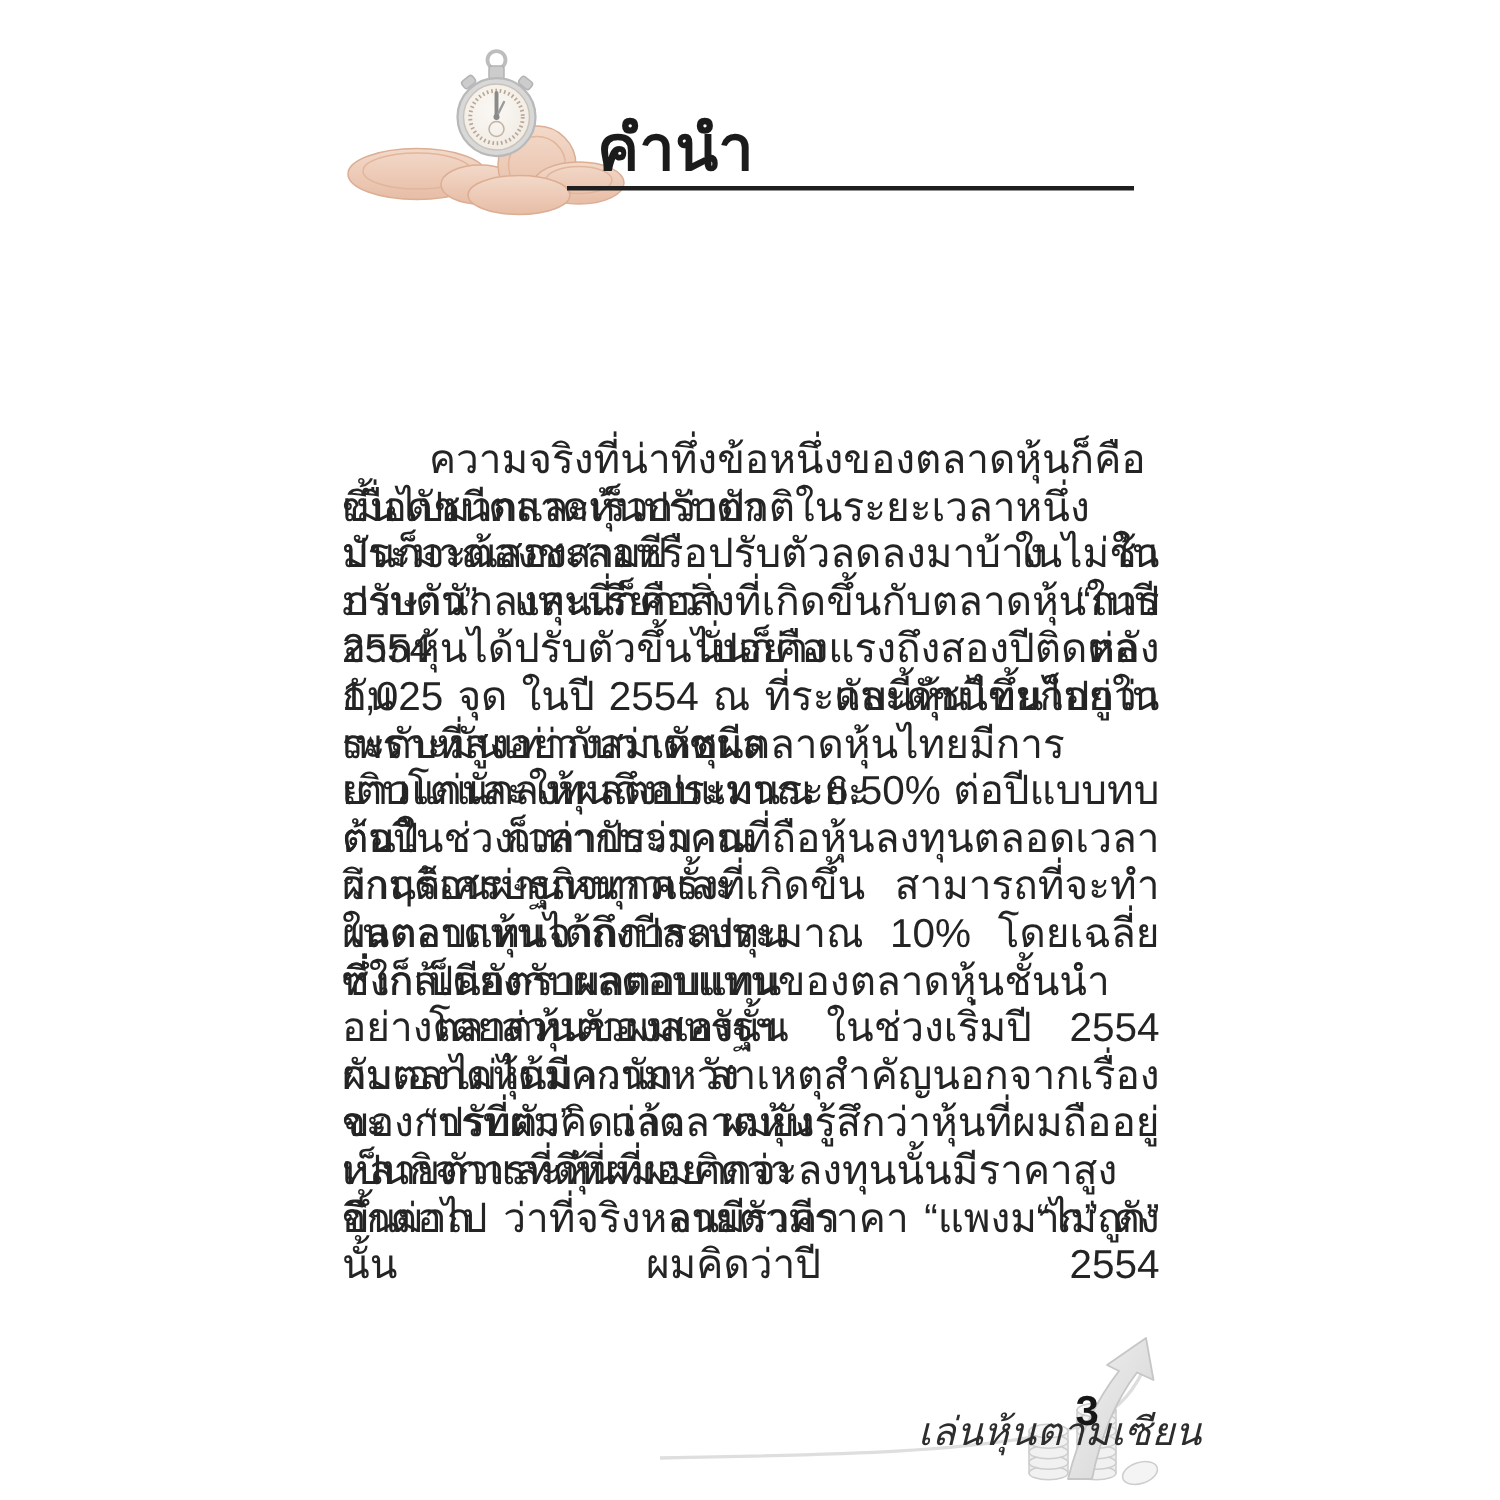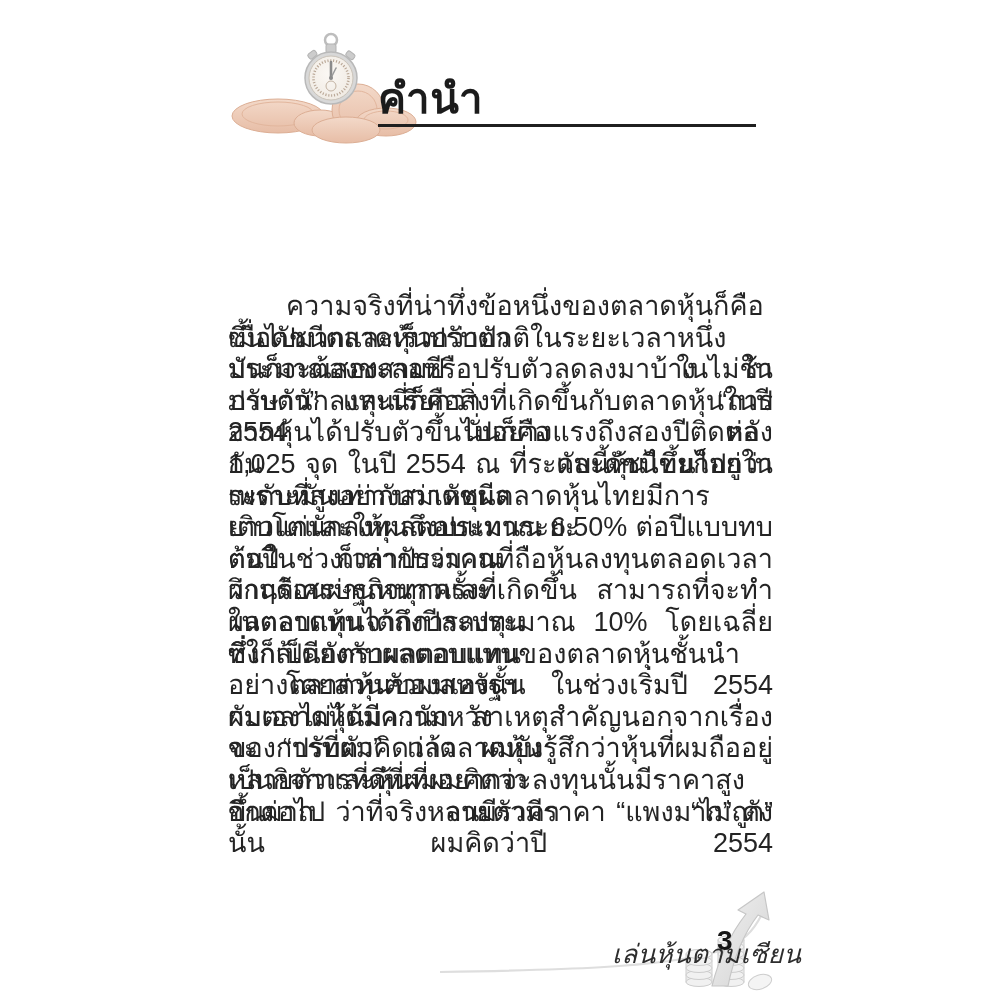--- a/index.html
+++ b/index.html
@@ -3,21 +3,21 @@
 <meta charset="utf-8">
 <style>
   html,body{margin:0;padding:0;background:#ffffff;}
   .page{
     position:relative;width:1000px;height:1000px;background:#ffffff;overflow:hidden;
     font-family:"Liberation Sans","DejaVu Sans",sans-serif;color:#242424;
   }
   
   .header-illustration{position:absolute;left:228px;top:30px;width:196px;height:126px;}
   .page-title{
-    position:absolute;left:378px;top:76px;margin:0;
+    position:absolute;left:398px;top:76px;margin:0;
     font-size:42px;font-weight:600;color:#1b1b1b;letter-spacing:.5px;line-height:1.1;
   }
   .title-rule{position:absolute;left:378px;top:124px;width:378px;height:3px;background:#1f1f1f;}
   
   .body-text{position:absolute;left:228px;top:291px;width:545px;font-size:27px;color:#242424;}
   .line{
     height:31.6px;line-height:31.6px;
     text-align:justify;text-align-last:justify;
     white-space:normal;overflow:visible;
   }

